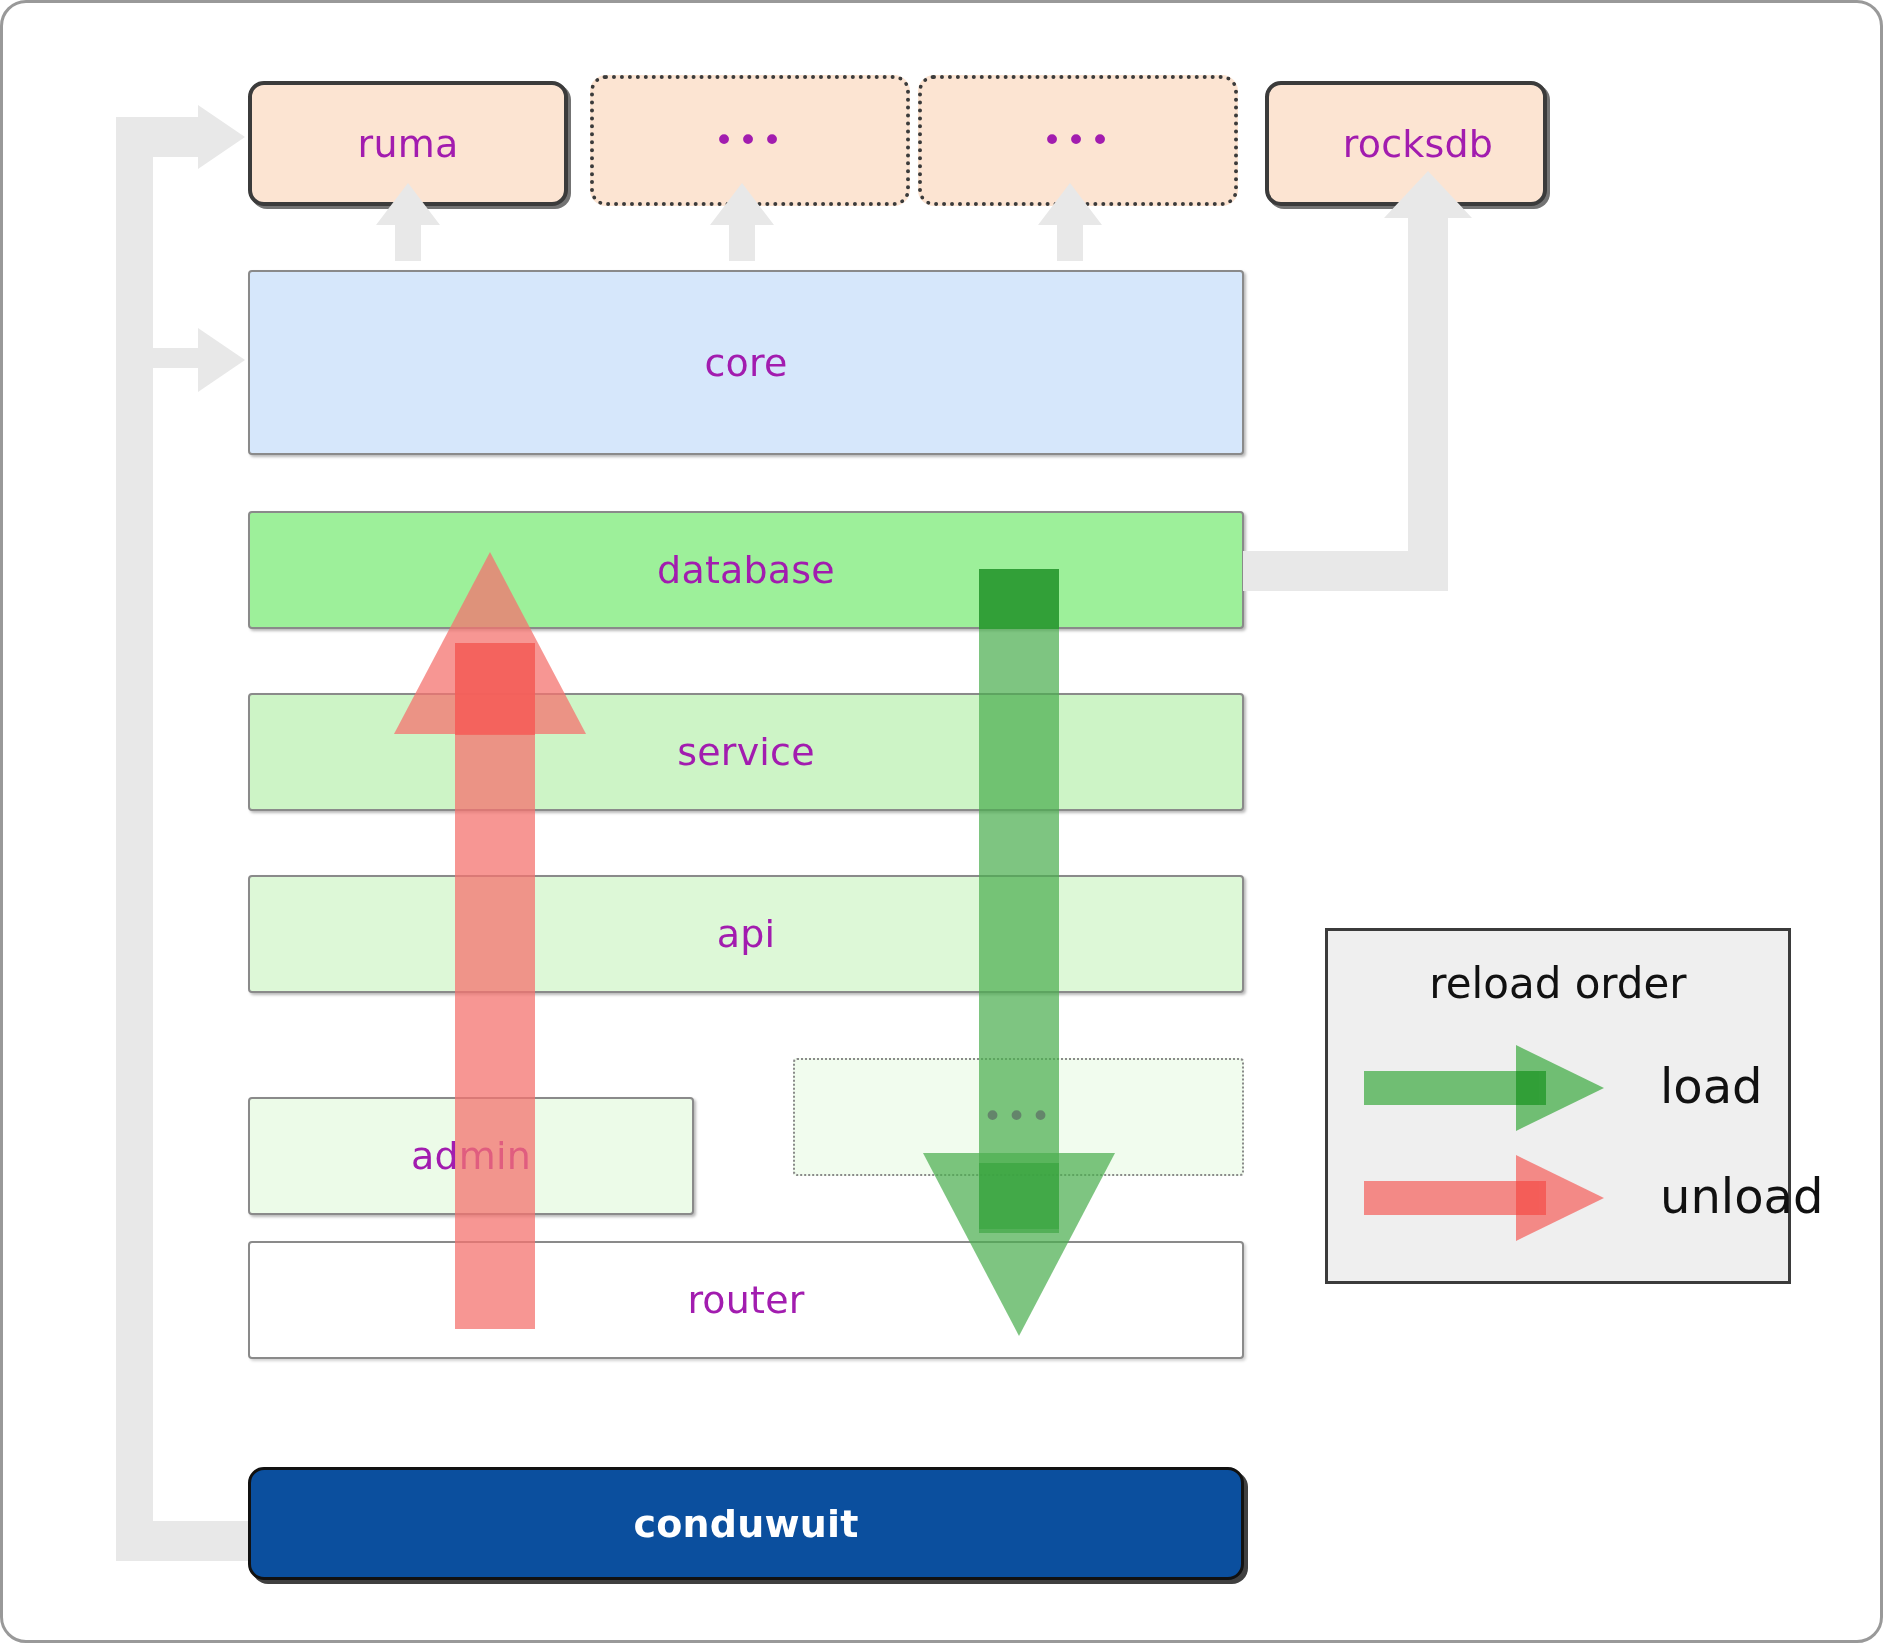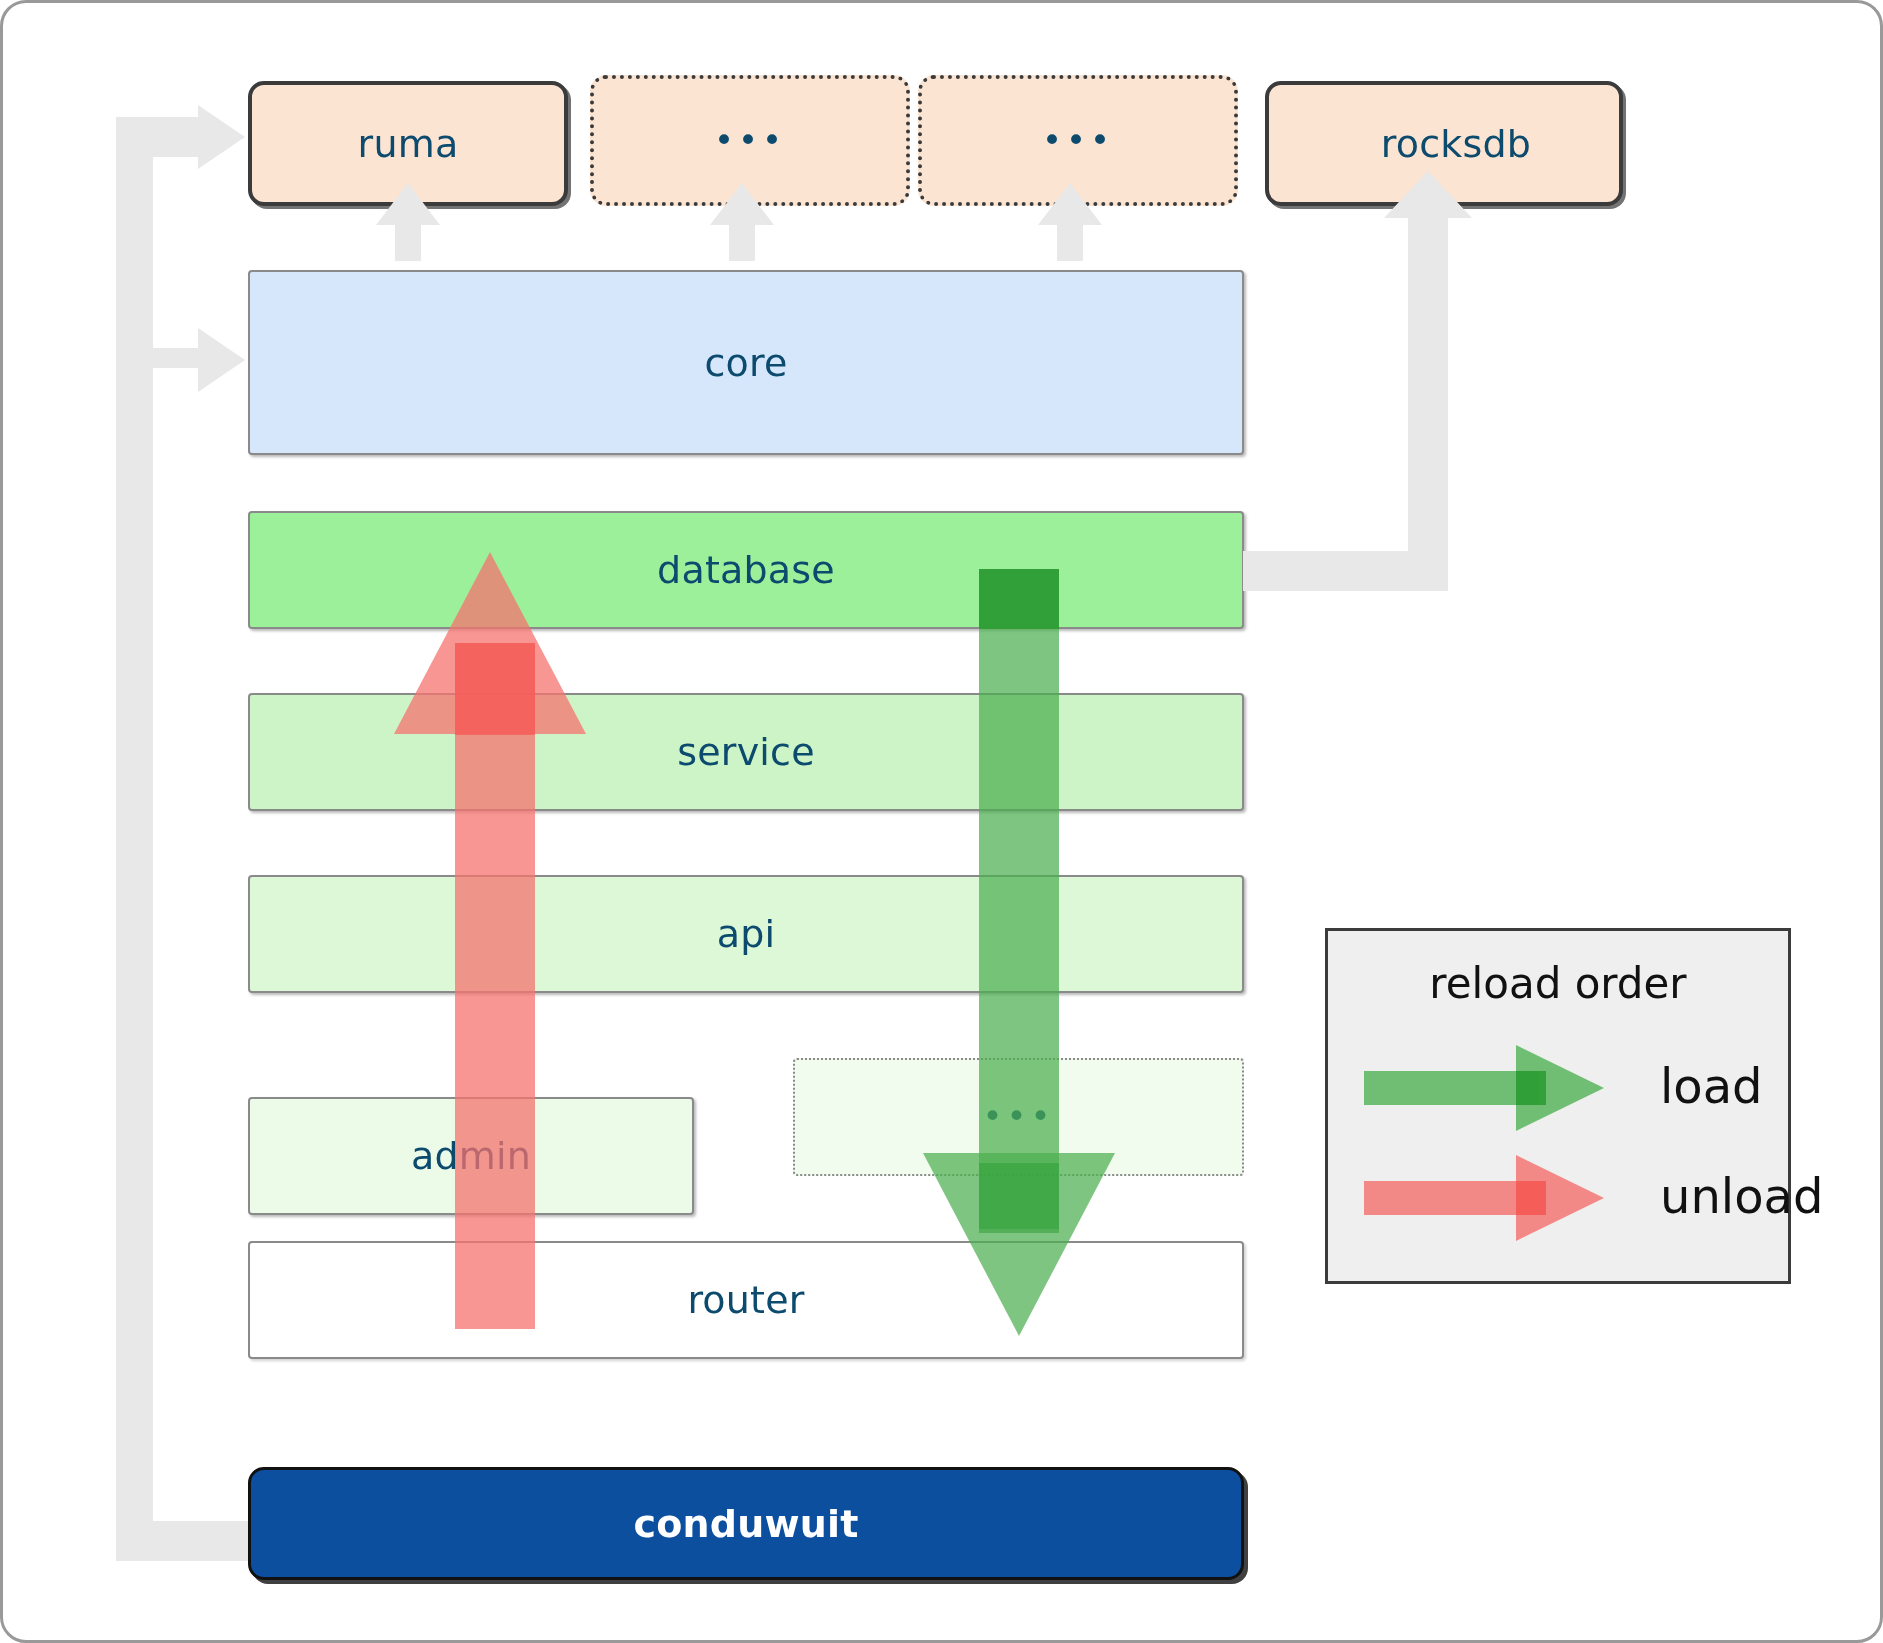--- a/index.html
+++ b/index.html
@@ -22,21 +22,21 @@
   }
   
   .box {
     position: absolute;
     box-sizing: border-box;
     display: flex;
     align-items: center;
     justify-content: center;
     border-radius: 14px;
     font-size: 38px;
-    color: #0c4a6e;
+    color: #a21caf;
     letter-spacing: 0.2px;
   }
   .box .lbl { position: relative; z-index: 2; }
 
   
   .dep {
     background: #fce4d2;
     border: 4px solid #3b3b3b;
     border-radius: 16px;
     box-shadow: 3px 3px 0 rgba(0,0,0,0.55);
@@ -176,21 +176,21 @@
   </div>
 
   <div class="box dep dotted" style="left:587px; top:72px; width:320px; height:131px;">
     <span class="lbl dots">•••</span>
   </div>
 
   <div class="box dep dotted" style="left:915px; top:72px; width:320px; height:131px;">
     <span class="lbl dots">•••</span>
   </div>
 
-  <div class="box dep" style="left:1262px; top:78px; width:358px; height:125px;padding-left:24px;">
+  <div class="box dep" style="left:1262px; top:78px; width:282px; height:125px;padding-left:24px;">
     <span class="lbl">rocksdb</span>
   </div>
 
   <div class="box layer core-box" style="left:245px; top:267px; width:996px; height:185px;">
     <span class="lbl">core</span>
   </div>
 
   <div class="box layer database-box" style="left:245px; top:508px; width:996px; height:118px;">
     <span class="lbl">database</span>
   </div>

